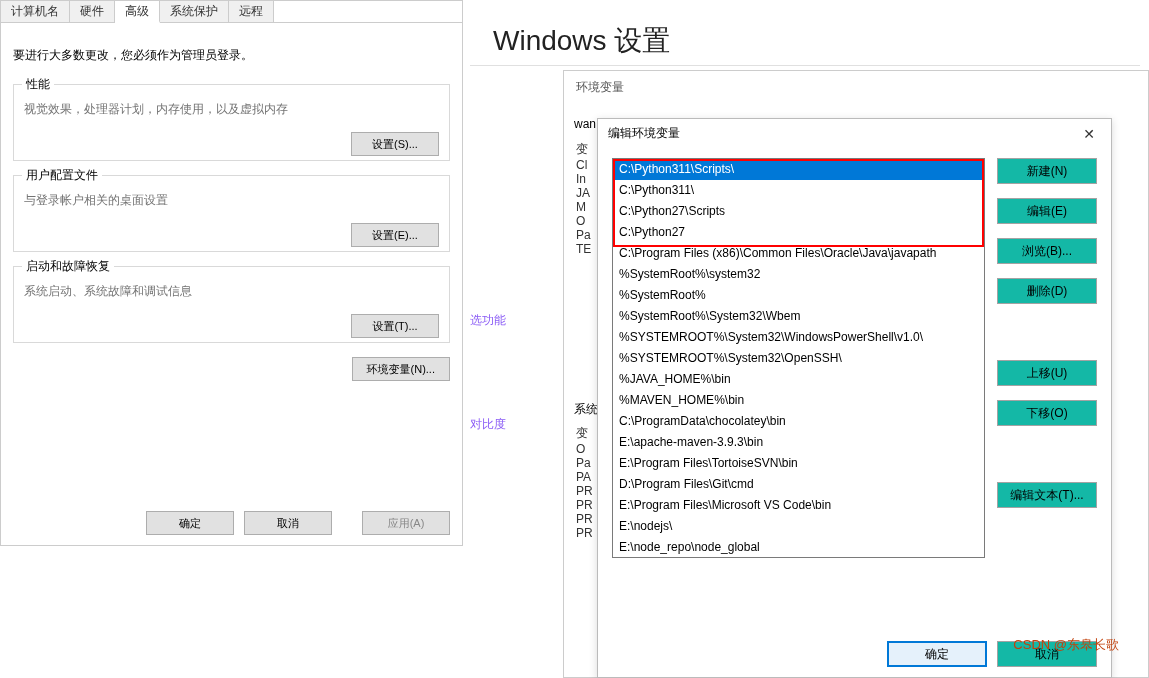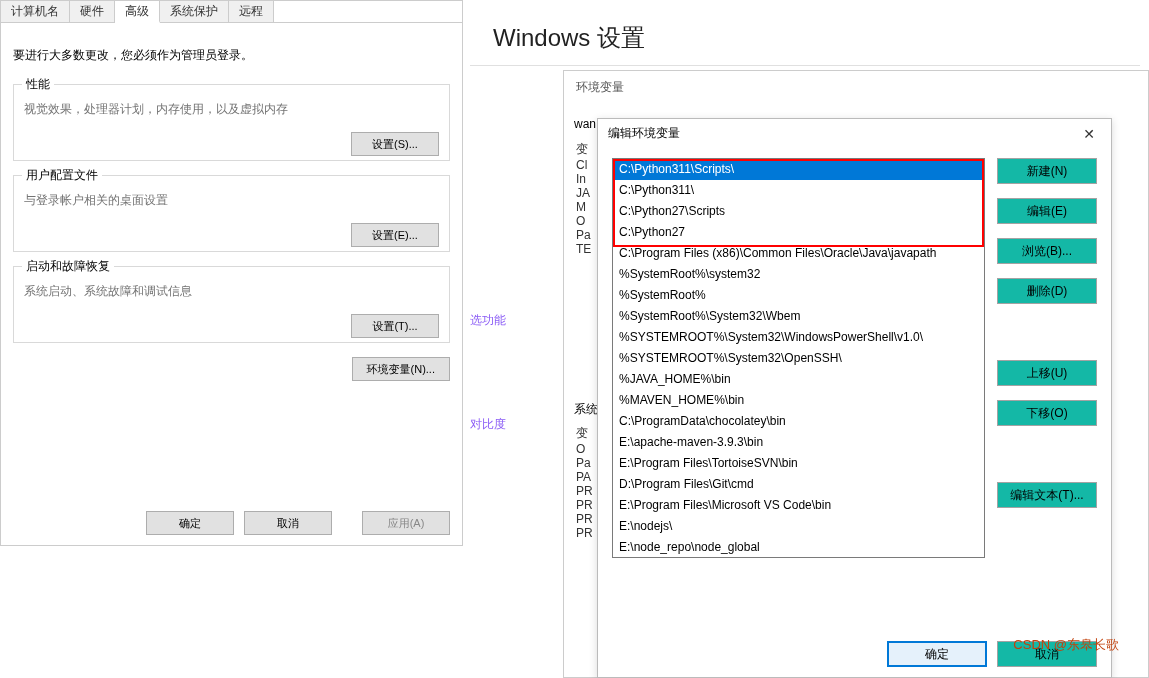--- a/index.html
+++ b/index.html
@@ -14,21 +14,21 @@
     .sp-note { margin: 10px 0 20px 0; }
     .group { border: 1px solid #d9d9d9; padding: 8px 10px 4px 10px; margin-bottom: 14px; position: relative; }
     .group-title { position: absolute; top: -9px; left: 8px; background: #fff; padding: 0 4px; font-size: 12px; }
     .group-desc { margin: 8px 0 14px 0; color: #737373; }
     .btn-row { text-align: right; }
     .win-button { min-width: 88px; height: 24px; padding: 0 14px; background: #e1e1e1; border: 1px solid #adadad; font-size: 11px; }
     .sp-footer { position: absolute; bottom: 10px; right: 12px; display: flex; gap: 10px; }
     .win-button.disabled { color: #888; margin-left: 20px; }
 
     
-    .ws-header { position: absolute; left: 463px; top: 0; width: 686px; height: 70px; background: #fff; padding: 22px 30px; font-size: 24px; font-weight: 300; color: #222; }
+    .ws-header { position: absolute; left: 463px; top: 0; width: 686px; height: 70px; background: #fff; padding: 22px 30px; font-size: 28px; font-weight: 300; color: #222; }
     .ws-divider { position: absolute; left: 470px; top: 65px; width: 670px; height: 1px; background: #e0e0e0; }
 
     
     .env-behind { position: absolute; left: 563px; top: 70px; width: 586px; height: 608px; background: #fff; border: 1px solid #ccc; }
     .env-behind-title { padding: 8px 12px; color: #555; border-bottom: 1px solid transparent; }
     .env-behind-label { position: absolute; left: 10px; top: 50px; font-size: 12px; }
     .env-col { position: absolute; left: 12px; width: 28px; font-size: 12px; color: #333; }
 
     .behind-text { position: absolute; left: 470px; font-size: 12px; color: #8b5cf6; }
 

